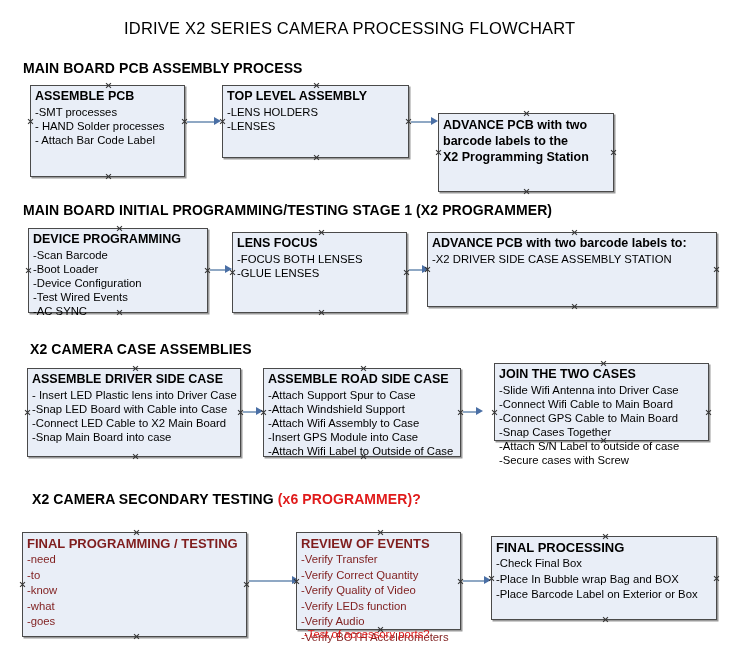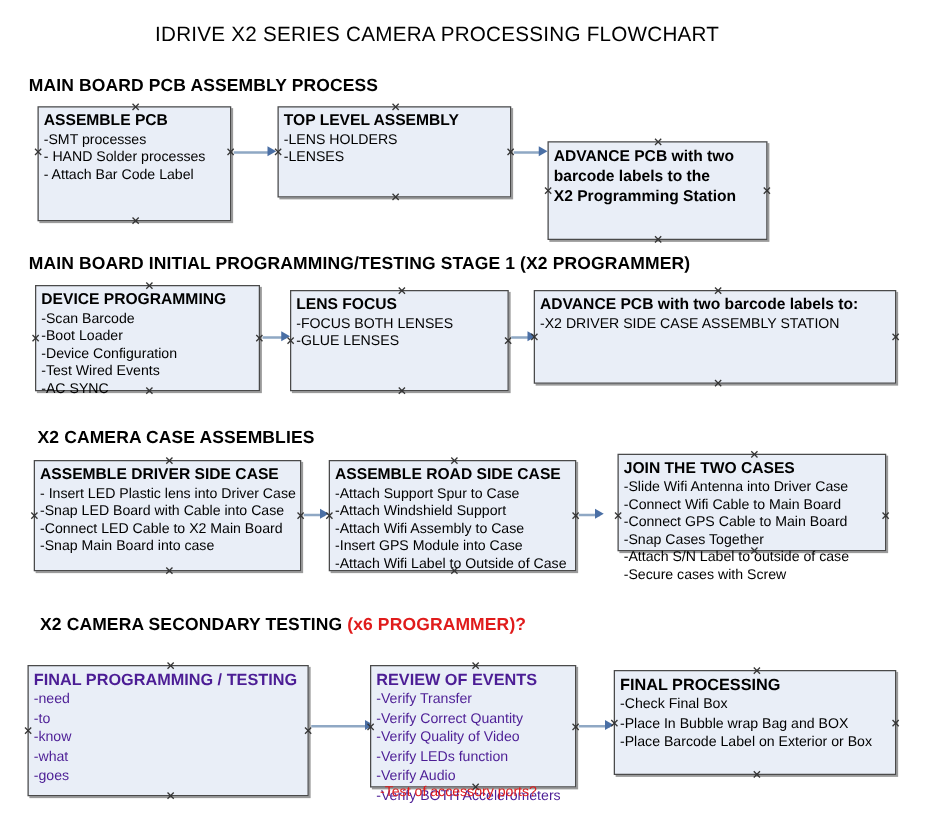--- a/index.html
+++ b/index.html
@@ -64,21 +64,21 @@
     font-size: 11.3px;
     line-height: 14px;
     white-space: nowrap;
   }
   .box-line.tall { line-height: 15.5px; }
   .box-line.bold {
     font-weight: bold;
     font-size: 12.5px;
     line-height: 16px;
   }
-  .red .box-title, .red .box-line { color: #4c1d95; }
+  .red .box-title, .red .box-line { color: #7f1d1d; }
 
   
   .overflow-line {
     position: absolute;
     left: 4px;
     font-size: 11.3px;
     line-height: 14px;
     white-space: nowrap;
     color: #e01b1b;
   }

